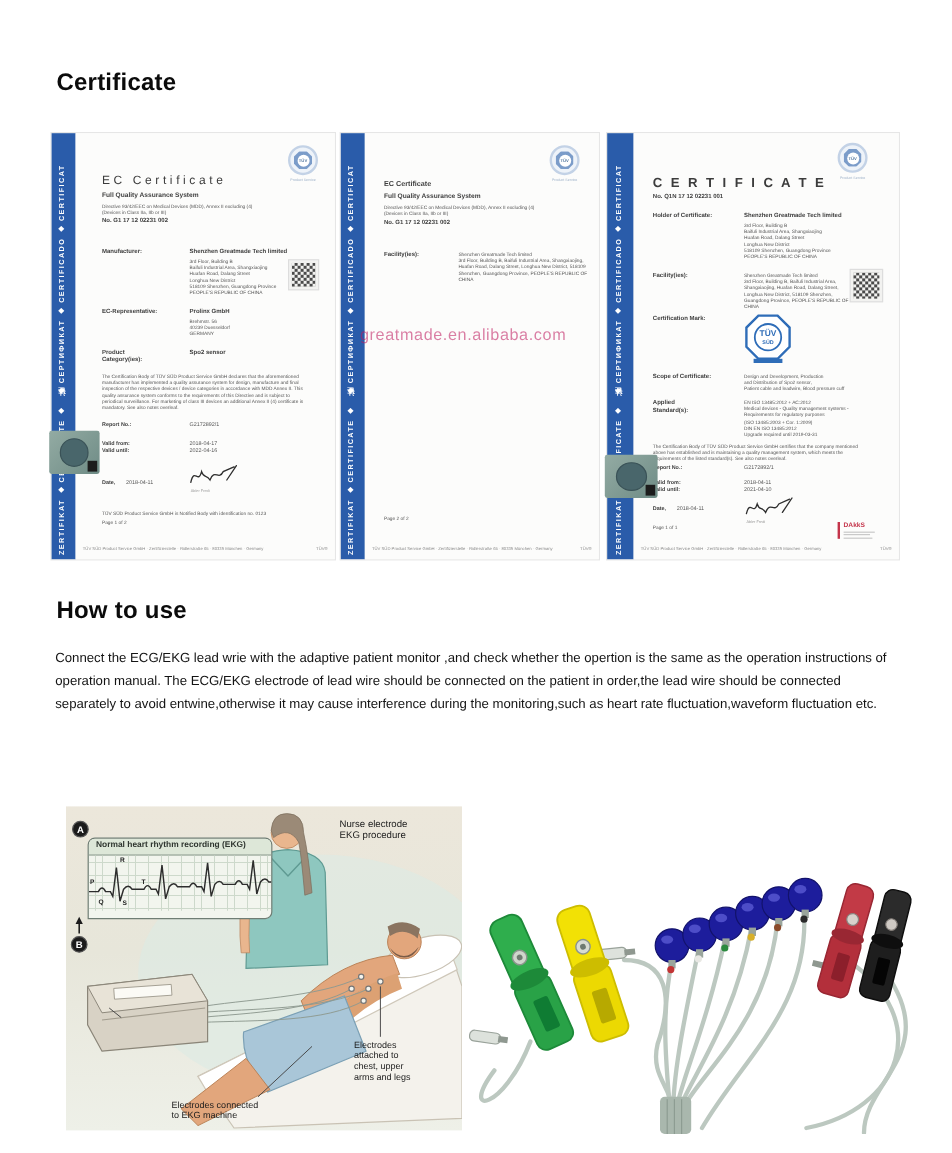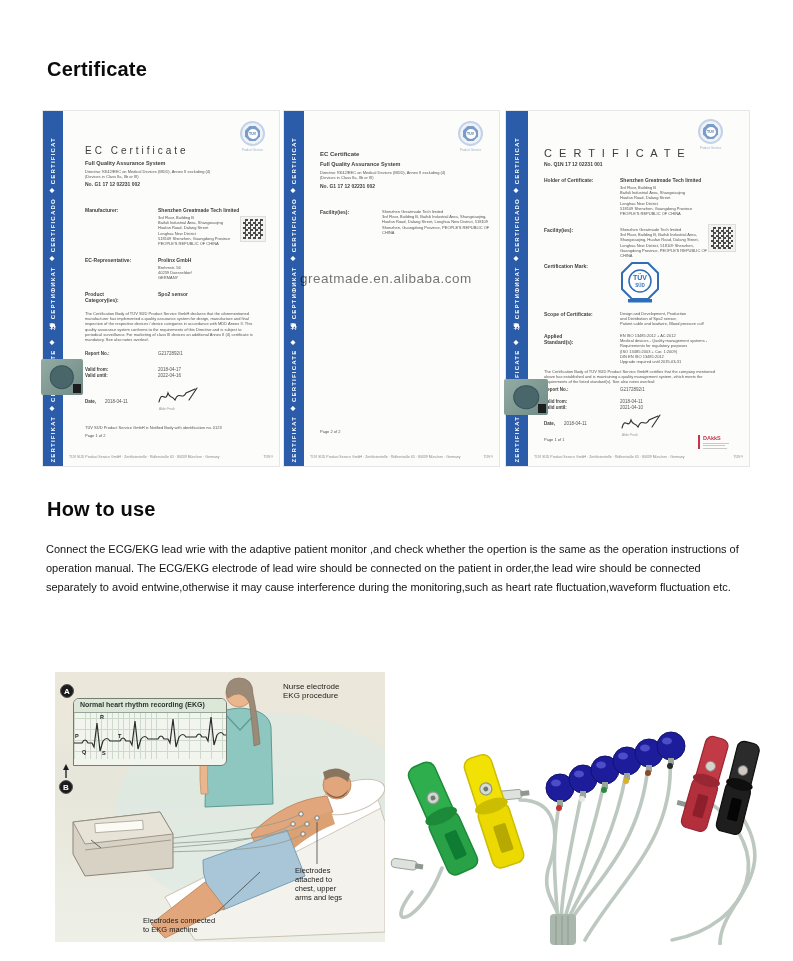--- a/index.html
+++ b/index.html
@@ -145,21 +145,21 @@
       <div class="abs t4 val" style="left:16px; top:64px;">(Devices in Class IIa, IIb or III)</div>
       <div class="abs t5 lbl" style="left:16px; top:72px;">No.   G1 17 12 02231 002</div>
 
       <div class="abs t5 lbl" style="left:16px; top:98px;">Facility(ies):</div>
       <div class="abs t4 val pre" style="left:78px; top:98px; width:118px;">Shenzhen Greatmade Tech limited
 3rd Floor, Building B, Baifuli Industrial Area, Shangxiaojing,
 Huafan Road, Dalang Street, Longhua New District, 518109
 Shenzhen, Guangdong Province, PEOPLE'S REPUBLIC OF
 CHINA</div>
 
-      <div class="abs" style="left:-4px; top:160px; font-size:13.5px; color:#000000; opacity:.55; letter-spacing:.5px; white-space:nowrap;">greatmade.en.alibaba.com</div>
+      <div class="abs" style="left:-4px; top:160px; font-size:13.5px; color:#be185d; opacity:.55; letter-spacing:.5px; white-space:nowrap;">greatmade.en.alibaba.com</div>
 
       <div class="abs t4 val" style="left:16px; top:318px;">Page 2 of 2</div>
       <div class="footerline t35">
         <span>TÜV SÜD Product Service GmbH · Zertifizierstelle · Ridlerstraße 65 · 80339 München · Germany</span>
         <span>TÜV®</span>
       </div>
     </div>
   </div>
 
   <div class="cert" style="left:505px; width:245px;">
@@ -168,21 +168,21 @@
       </div>
     <div class="cpage">
       <div class="abs tuvlogo" style="right:26px; top:8px;">
         <div class="tuvring">
             <div class="tuvoct">
               <div class="tuvin">TÜV</div>
             </div>
           </div>
         <div class="tuvcap">Product Service</div>
       </div>
-      <div class="abs" style="left:16px; top:36px; font-size:11px; letter-spacing:2px; color:#3c3c3c;">C E R T I F I C A T E</div>
+      <div class="abs" style="left:16px; top:36px; font-size:11px; letter-spacing:2px; color:#3c3c3c;font-weight:bold;">C E R T I F I C A T E</div>
       <div class="abs t5 lbl" style="left:16px; top:50px;">No.   Q1N 17 12 02231 001</div>
 
       <div class="abs t5 lbl" style="left:16px; top:66px;">Holder of Certificate:</div>
       <div class="abs t5 lbl" style="left:92px; top:66px;">Shenzhen Greatmade Tech limited</div>
       <div class="abs t4 val pre" style="left:92px; top:74px;">3rd Floor, Building B
 Baifuli Industrial Area, Shangxiaojing
 Huafan Road, Dalang Street
 Longhua New District
 518109 Shenzhen, Guangdong Province
 PEOPLE'S REPUBLIC OF CHINA</div>

